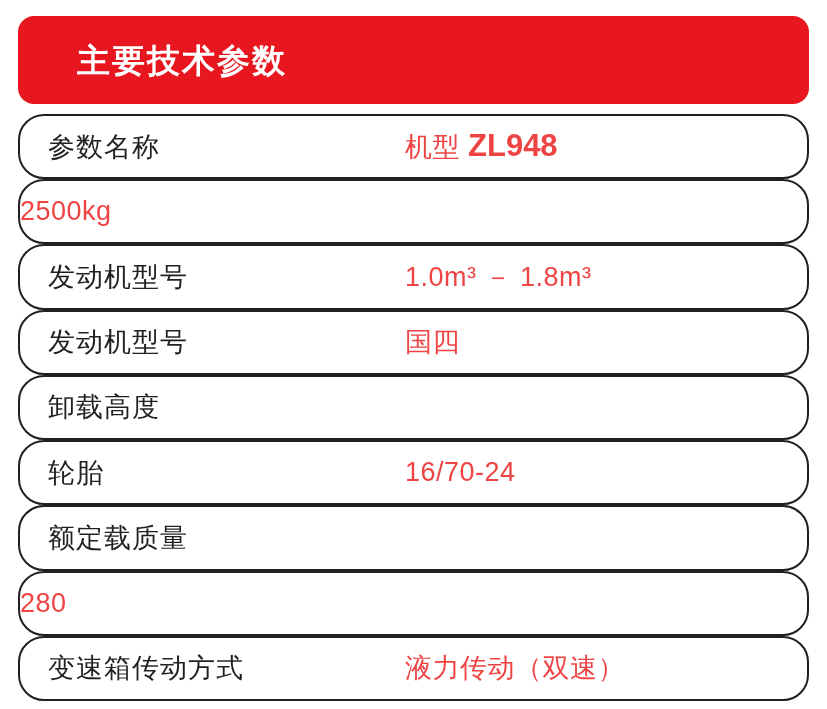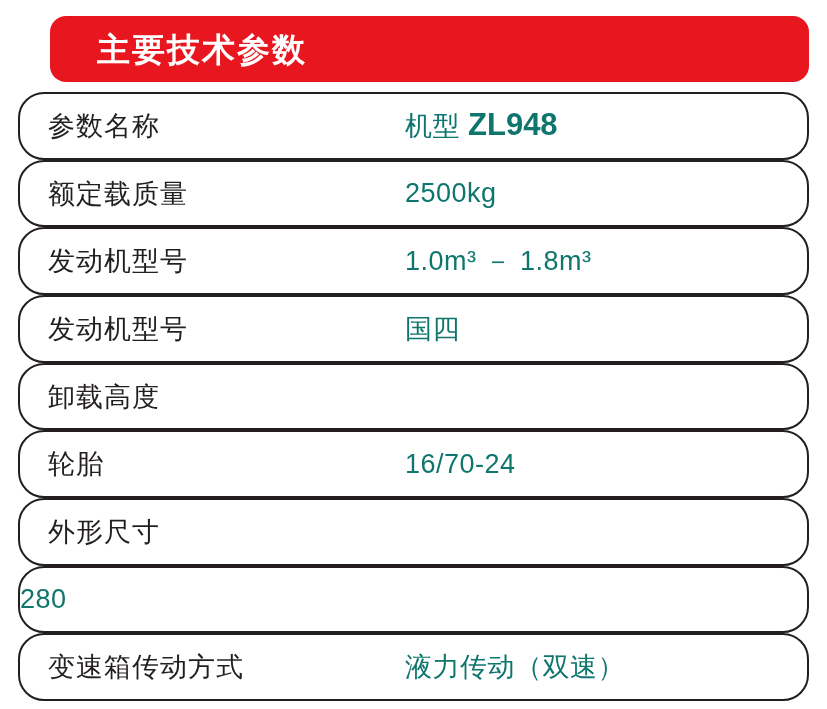--- a/index.html
+++ b/index.html
@@ -15,29 +15,28 @@
   }
   .sheet {
     width: 827px;
     height: 709px;
     box-sizing: border-box;
     padding: 16px 18px 8px 18px;
     display: flex;
     flex-direction: column;
   }
   .title-bar {
-    height: 66px;
+    height: 88px;
     background: #e8161f;
     border-radius: 16px;
     display: flex;
     align-items: center;
-    padding-left: 47px;
+    padding-left: 59px;
     box-sizing: border-box;
     margin-bottom: 10px;
-    margin-left: 32px;
   }
   .title-text {
     color: #ffffff;
     font-size: 33px;
     font-weight: bold;
     letter-spacing: 2px;
     line-height: 1;
   }
   .rows {
     display: flex;
@@ -60,21 +59,21 @@
     width: 385px;
     padding-left: 28px;
     box-sizing: border-box;
     font-size: 27px;
     color: #231f20;
     letter-spacing: 1px;
   }
   .cell-value {
     flex: 1;
     font-size: 27px;
-    color: #0f766e;
+    color: #ef4444;
     letter-spacing: 0.5px;
   }
   .row-head .cell-value {
     font-size: 27px;
   }
   .row-head .cell-value .model-code {
     font-size: 31px;
     font-weight: bold;
     letter-spacing: 0;
   }
@@ -92,21 +91,20 @@
   </div>
 
   <div class="rows">
 
     <div class="row row-head">
       <div class="cell-label">参数名称</div>
       <div class="cell-value"><span>机型 </span><span class="model-code">ZL948</span></div>
     </div>
 
     <div class="row">
-      <div class="cell-label">额定载质量</div>
       <div class="cell-value">2500kg</div>
     </div>
 
     <div class="row">
       <div class="cell-label">发动机型号</div>
       <div class="cell-value">1.0m³ － 1.8m³</div>
     </div>
 
     <div class="row">
       <div class="cell-label">发动机型号</div>
@@ -116,21 +114,21 @@
     <div class="row">
       <div class="cell-label">卸载高度</div>
     </div>
 
     <div class="row">
       <div class="cell-label">轮胎</div>
       <div class="cell-value">16/70-24</div>
     </div>
 
     <div class="row">
-      <div class="cell-label">外形尺寸</div>
+      <div class="cell-label">额定载质量</div>
     </div>
 
     <div class="row">
       <div class="cell-value">280</div>
     </div>
 
     <div class="row">
       <div class="cell-label">变速箱传动方式</div>
       <div class="cell-value">液力传动（双速）</div>
     </div>

